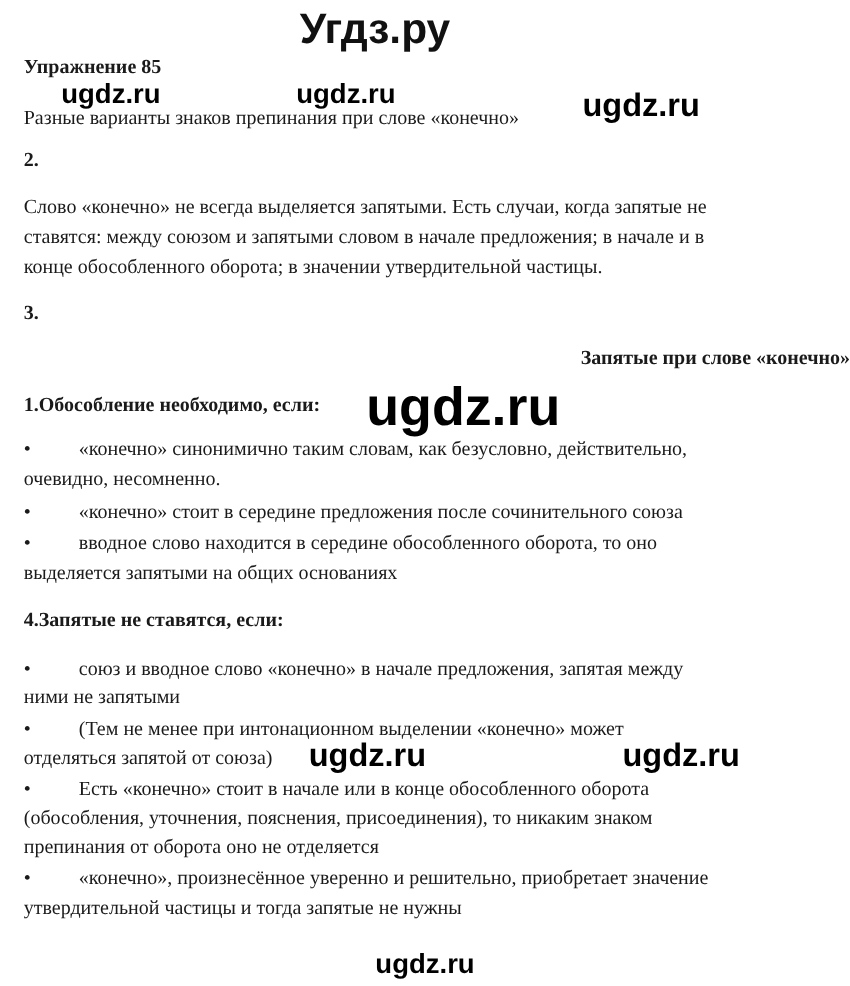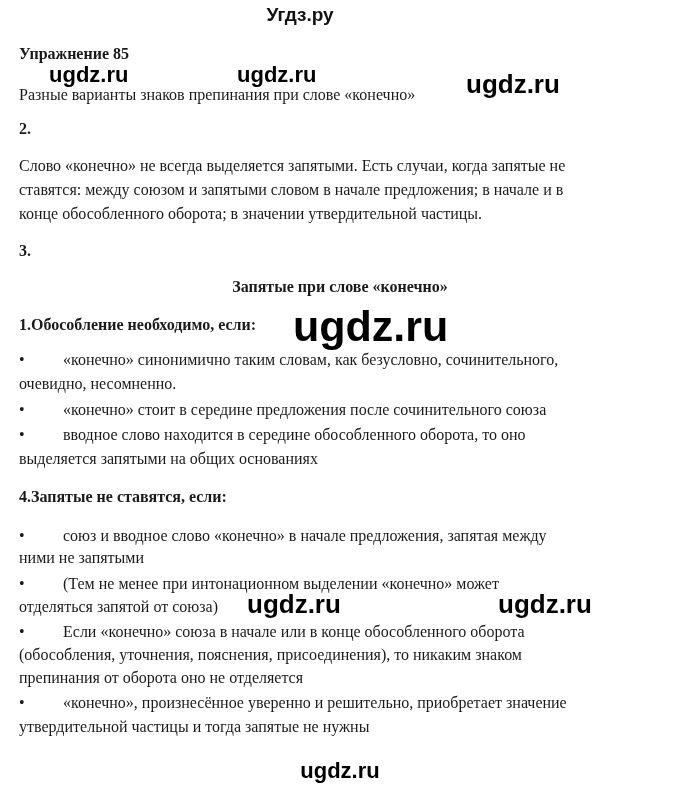--- a/index.html
+++ b/index.html
@@ -5,35 +5,35 @@
     html, body { margin: 0; padding: 0; background: #ffffff; }
     body {
       width: 680px; height: 789px; position: relative; overflow: hidden;
       font-family: "Liberation Serif", "DejaVu Serif", serif;
       color: #1a1a1a;
     }
     .abs { position: absolute; white-space: nowrap; }
     .site-title {
       left: 0; width: 600px; top: 4px; text-align: center;
       font-family: "Liberation Sans", "DejaVu Sans", sans-serif;
-      font-weight: bold; font-size: 19px; color: #111;
+      font-weight: bold; font-size: 34px; color: #111;
     }
     .wm {
       font-family: "Liberation Sans", "DejaVu Sans", sans-serif;
       font-weight: bold; color: #000; letter-spacing: 0px;
     }
     .wm-s { font-size: 22px; }
     .wm-m { font-size: 26px; }
     .wm-l { font-size: 43px; }
     .bold { font-weight: bold; }
     .txt { font-size: 16px; }
     .bullet {
       display: inline-block; width: 44px;
     }
-    .center-title { left: 0; width: 680px; text-align: center; }
+    .center-title { left: 0; width: 680px; text-align: right; }
   </style>
 </head>
 <body>
 
 <div class="abs site-title">Угдз.ру</div>
 
 <div class="abs bold txt" style="left:19px; top:45px;">Упражнение 85</div>
 <div class="abs wm wm-s" style="left:49px; top:62px;">ugdz.ru</div>
 <div class="abs wm wm-s" style="left:237px; top:62px;">ugdz.ru</div>
 <div class="abs wm wm-m" style="left:466px; top:69px;">ugdz.ru</div>
@@ -44,21 +44,21 @@
 <div class="abs txt" style="left:19px; top:181px;">ставятся: между союзом и запятыми словом в начале предложения; в начале и в</div>
 <div class="abs txt" style="left:19px; top:205px;">конце обособленного оборота; в значении утвердительной частицы.</div>
 
 <div class="abs bold txt" style="left:19px; top:242px;">3.</div>
 <div class="abs bold txt center-title" style="top:278px;">Запятые при слове «конечно»</div>
 
 <div class="abs bold txt" style="left:19px; top:316px;">1.Обособление необходимо, если:</div>
 <div class="abs wm wm-l" style="left:293px; top:302px;">ugdz.ru</div>
 
 <div class="abs txt" style="left:19px; top:351px;">
-  <span class="bullet">•</span><span>«конечно» синонимично таким словам, как безусловно, сочинительного,</span>
+  <span class="bullet">•</span><span>«конечно» синонимично таким словам, как безусловно, действительно,</span>
 </div>
 <div class="abs txt" style="left:19px; top:375px;">очевидно, несомненно.</div>
 <div class="abs txt" style="left:19px; top:401px;">
   <span class="bullet">•</span><span>«конечно» стоит в середине предложения после сочинительного союза</span>
 </div>
 <div class="abs txt" style="left:19px; top:426px;">
   <span class="bullet">•</span><span>вводное слово находится в середине обособленного оборота, то оно</span>
 </div>
 <div class="abs txt" style="left:19px; top:450px;">выделяется запятыми на общих основаниях</div>
 
@@ -69,21 +69,21 @@
 </div>
 <div class="abs txt" style="left:19px; top:549px;">ними не запятыми</div>
 <div class="abs txt" style="left:19px; top:575px;">
   <span class="bullet">•</span><span>(Тем не менее при интонационном выделении «конечно» может</span>
 </div>
 <div class="abs txt" style="left:19px; top:598px;">отделяться запятой от союза)</div>
 <div class="abs wm wm-m" style="left:247px; top:589px;">ugdz.ru</div>
 <div class="abs wm wm-m" style="left:498px; top:589px;">ugdz.ru</div>
 
 <div class="abs txt" style="left:19px; top:623px;">
-  <span class="bullet">•</span><span>Если «конечно» союза в начале или в конце обособленного оборота</span>
+  <span class="bullet">•</span><span>Есть «конечно» стоит в начале или в конце обособленного оборота</span>
 </div>
 <div class="abs txt" style="left:19px; top:646px;">(обособления, уточнения, пояснения, присоединения), то никаким знаком</div>
 <div class="abs txt" style="left:19px; top:669px;">препинания от оборота оно не отделяется</div>
 <div class="abs txt" style="left:19px; top:694px;">
   <span class="bullet">•</span><span>«конечно», произнесённое уверенно и решительно, приобретает значение</span>
 </div>
 <div class="abs txt" style="left:19px; top:718px;">утвердительной частицы и тогда запятые не нужны</div>
 
 <div class="abs wm wm-s" style="left:0; width:680px; text-align:center; top:758px;">ugdz.ru</div>
 

